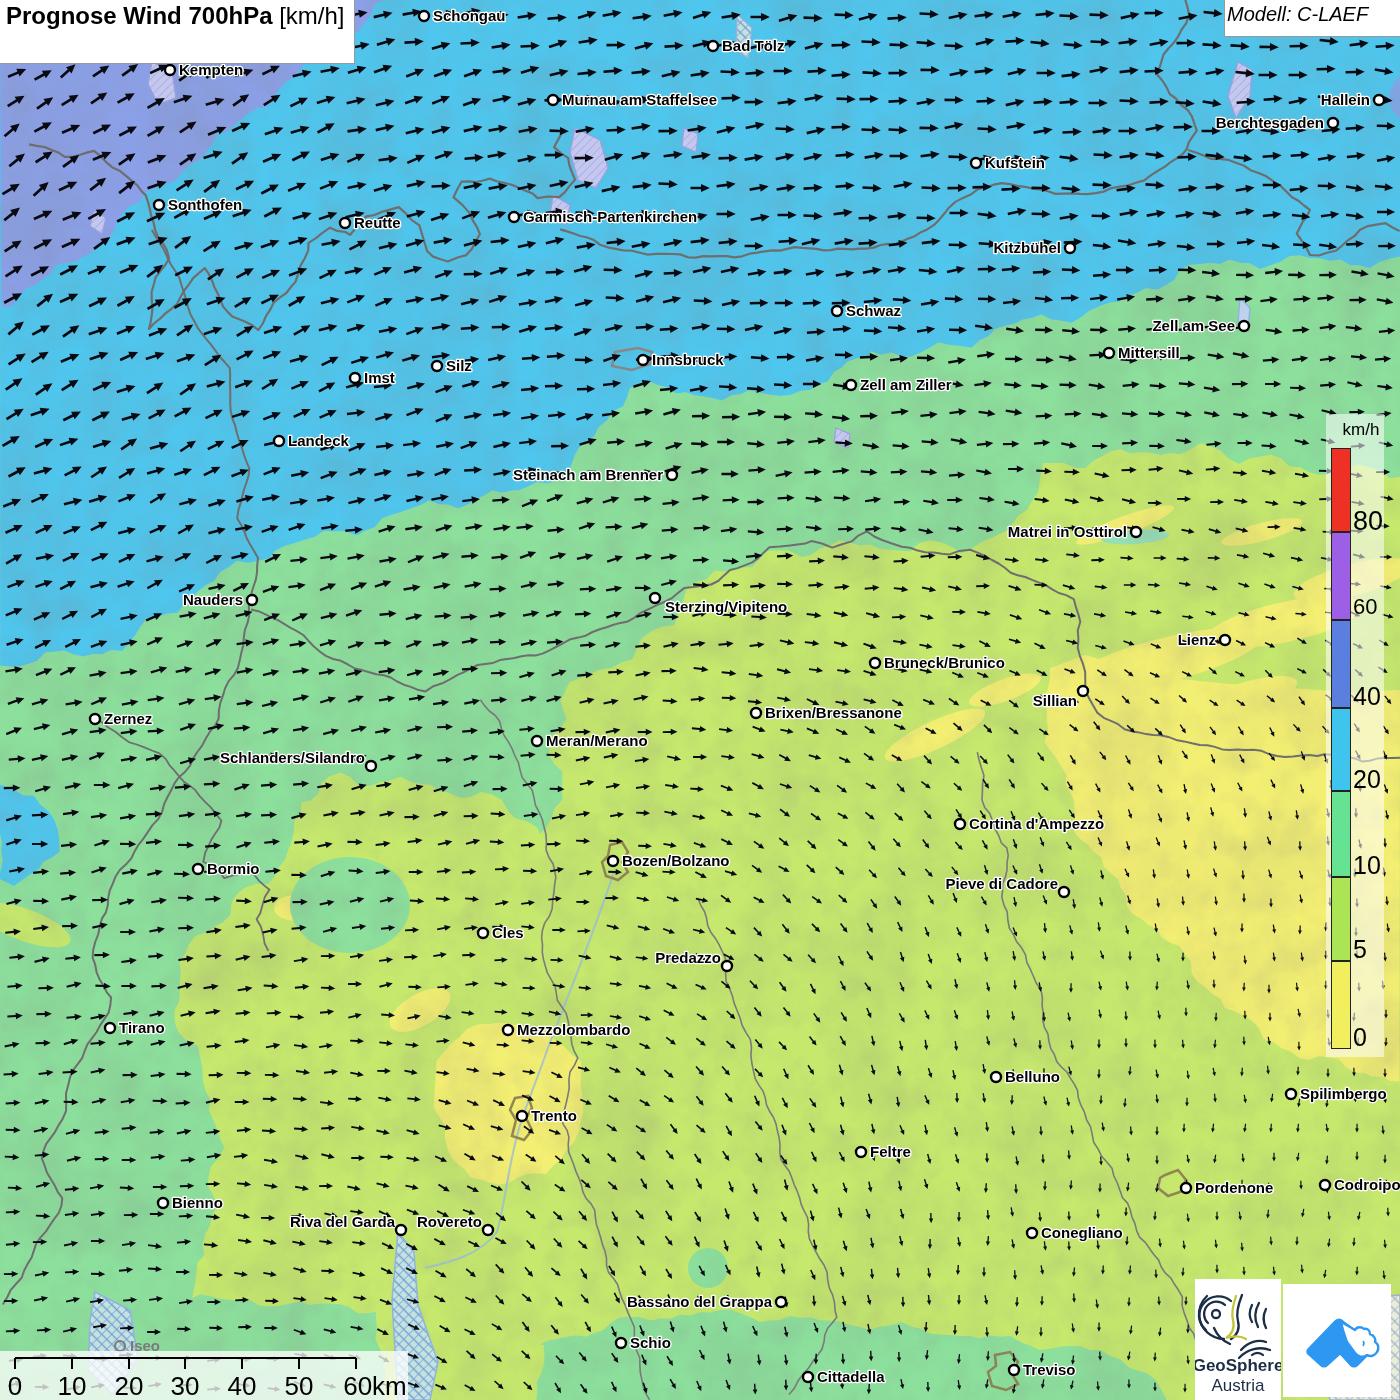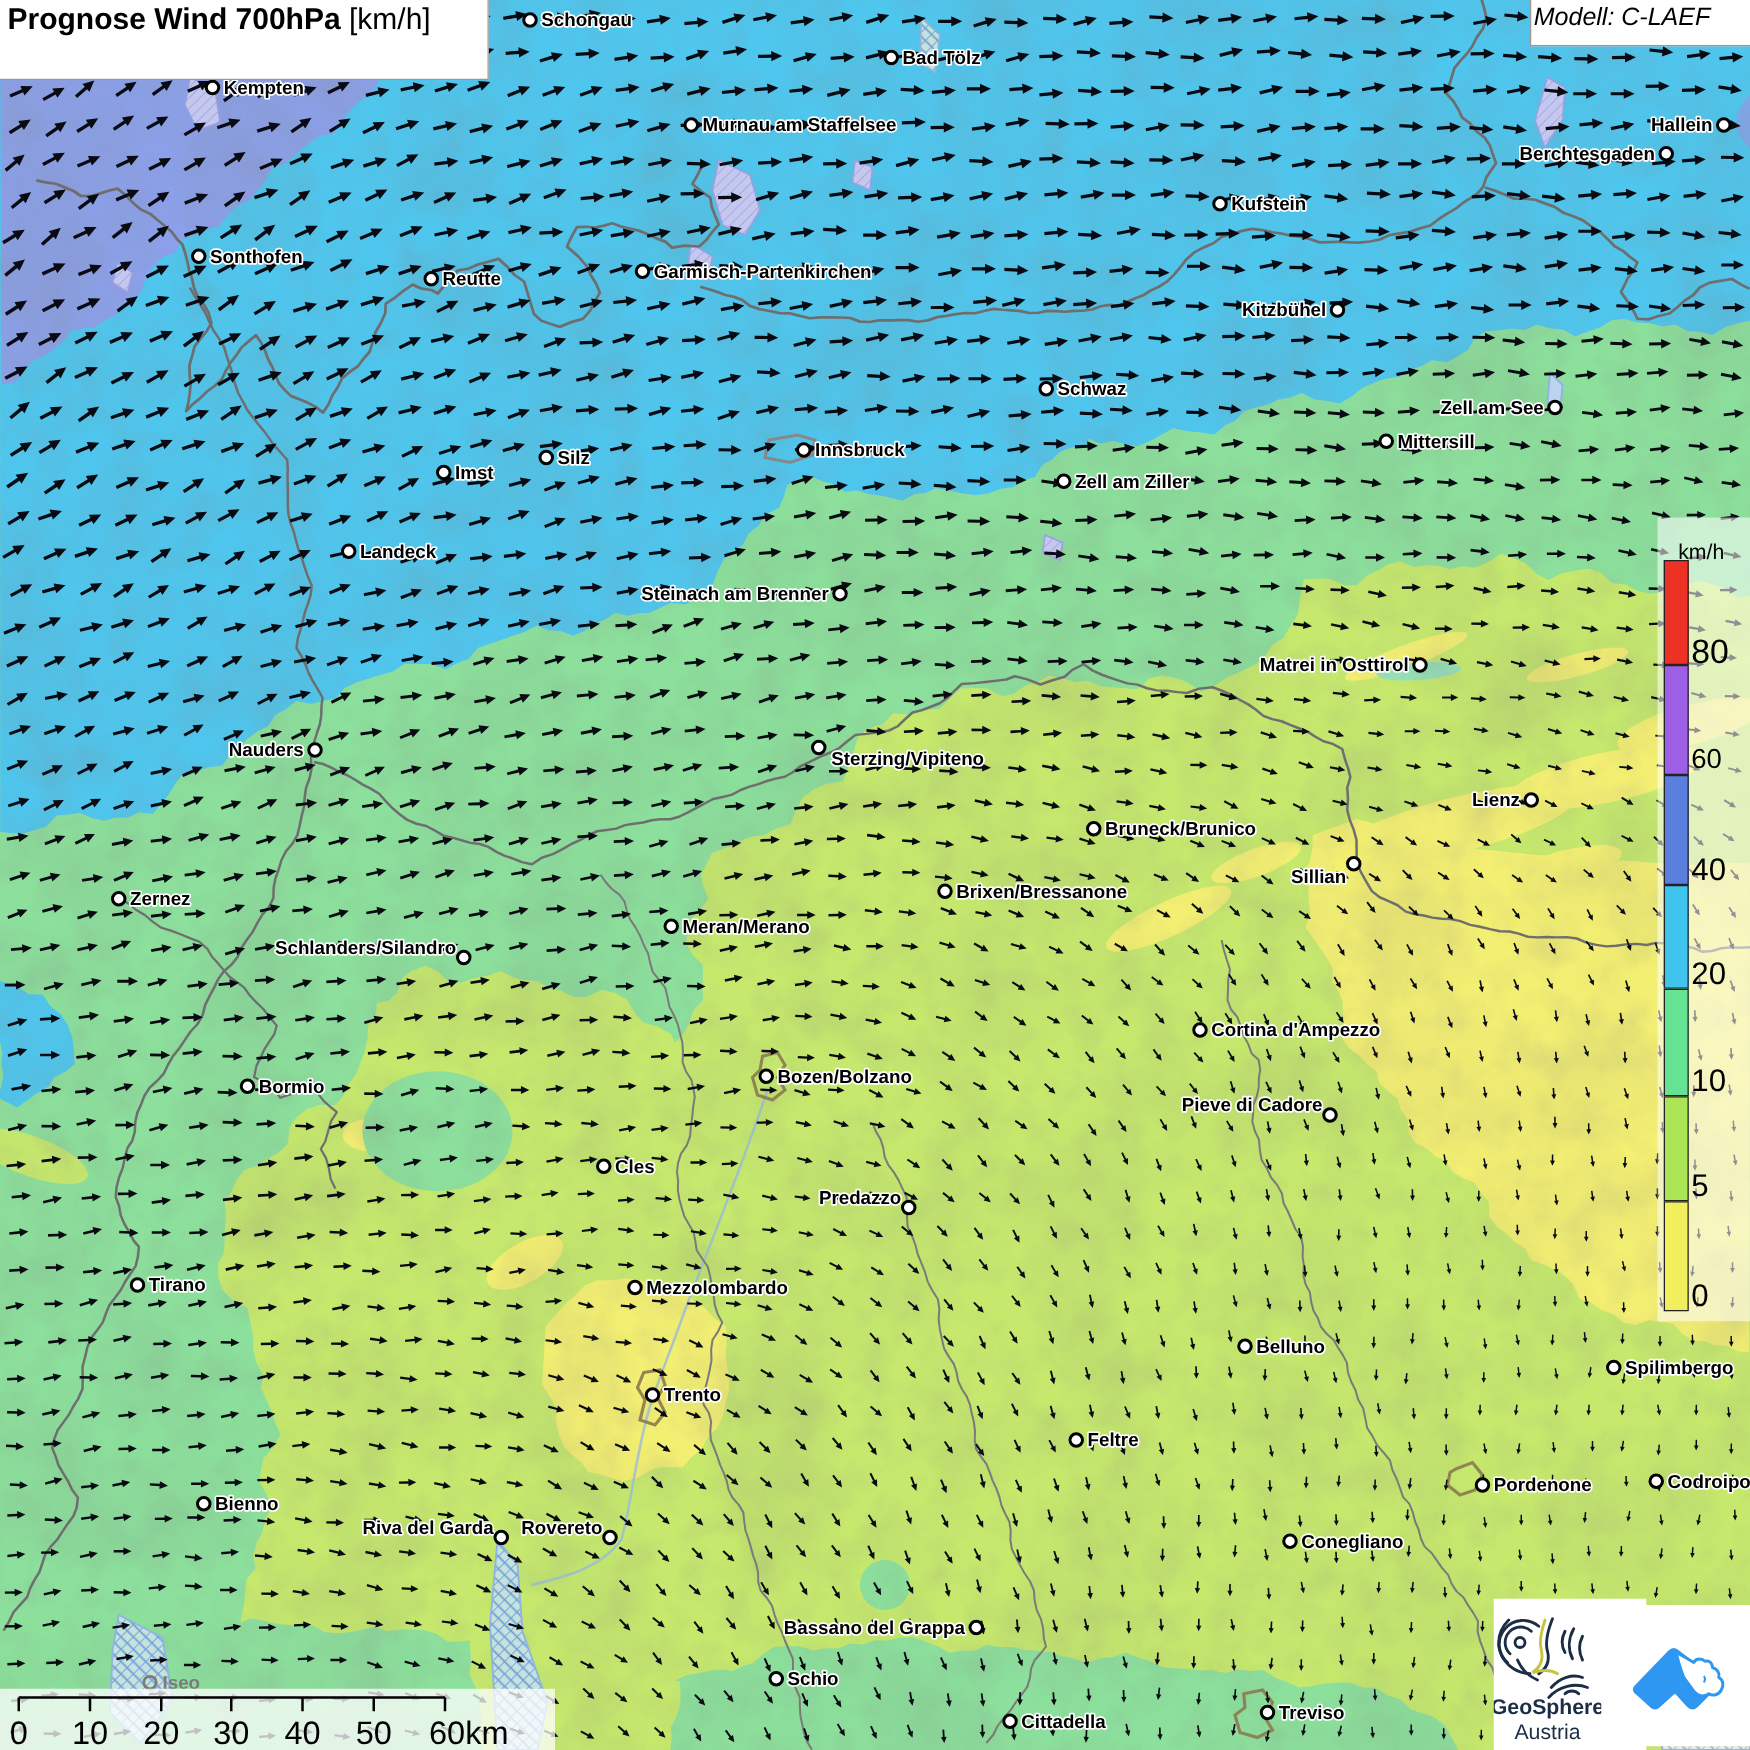--- a/index.html
+++ b/index.html
@@ -1,15 +1,15 @@
 <!DOCTYPE html>
 <html><head><meta charset="utf-8"><style>
 html,body{margin:0;padding:0;width:1400px;height:1400px;overflow:hidden;font-family:"Liberation Sans",sans-serif;}
 #map{position:relative;width:1400px;height:1400px;}
-.ov{position:absolute;background:#fff;padding-left:36px;}
+.ov{position:absolute;background:#fff;}
 </style></head><body>
 <div id="map">
 <svg width="1400" height="1400" viewBox="0 0 1400 1400">
       <defs>
 <path id="ar" d="M-9.5,-1.3 L1,-1.3 L1,-4.1 L9.8,0 L1,4.1 L1,1.3 L-9.5,1.3 Z"></path>
 <pattern id="hatch" width="7" height="7" patternTransform="rotate(45)" patternUnits="userSpaceOnUse">
 <rect width="7" height="7" fill="#c6e2de"></rect>
           <line x1="0" y1="0" x2="0" y2="7" stroke="#6f9fd8" stroke-width="1.4"></line>
           <line x1="0" y1="3.5" x2="7" y2="3.5" stroke="#6f9fd8" stroke-width="1.4"></line>
         </pattern>
@@ -2605,21 +2605,21 @@
         <circle cx="1014" cy="1370" r="5"></circle>
       </g>
     </svg>
 <div class="ov" style="left:0;top:0;width:354px;height:63px;border-right:1px solid #999;border-bottom:1px solid #999;">
 <div style="position:absolute;left:6px;top:2px;font-size:24px;font-weight:bold;white-space:nowrap;">Prognose Wind 700hPa <span style="font-weight:normal;">[km/h]</span></div>
 </div>
 <div class="ov" style="left:1224px;top:0;width:176px;height:36px;border-left:1px solid #999;border-bottom:1px solid #999;">
 <div style="position:absolute;left:2px;top:3px;font-size:20px;font-style:italic;white-space:nowrap;">Modell: C-LAEF</div>
     </div>
 <div class="ov" style="left:1326px;top:414px;width:58px;height:643px;background:rgba(255,255,255,0.55);"></div>
-<div style="position:absolute;left:1326px;top:432px;width:70px;text-align:center;font-size:17px;">km/h</div>
+<div style="position:absolute;left:1326px;top:420px;width:70px;text-align:center;font-size:17px;">km/h</div>
 <div style="position:absolute;left:1331px;top:448px;width:20px;height:84px;background:#ed3124;border:1px solid #222;box-sizing:border-box;"></div>
 <div style="position:absolute;left:1331px;top:532px;width:20px;height:88px;background:#9c5fe6;border:1px solid #222;box-sizing:border-box;"></div>
 <div style="position:absolute;left:1331px;top:620px;width:20px;height:88px;background:#5b7fde;border:1px solid #222;box-sizing:border-box;"></div>
 <div style="position:absolute;left:1331px;top:708px;width:20px;height:83px;background:#3fc4ee;border:1px solid #222;box-sizing:border-box;"></div>
 <div style="position:absolute;left:1331px;top:791px;width:20px;height:86px;background:#66e392;border:1px solid #222;box-sizing:border-box;"></div>
 <div style="position:absolute;left:1331px;top:877px;width:20px;height:84px;background:#abe556;border:1px solid #222;box-sizing:border-box;"></div>
 <div style="position:absolute;left:1331px;top:961px;width:20px;height:88px;background:#f2ef5e;border:1px solid #222;box-sizing:border-box;"></div>
 <div style="position:absolute;left:1353px;top:506px;font-size:27px;">80</div>
 <div style="position:absolute;left:1353px;top:594px;font-size:22px;">60</div>
 <div style="position:absolute;left:1353px;top:682px;font-size:25px;">40</div>

